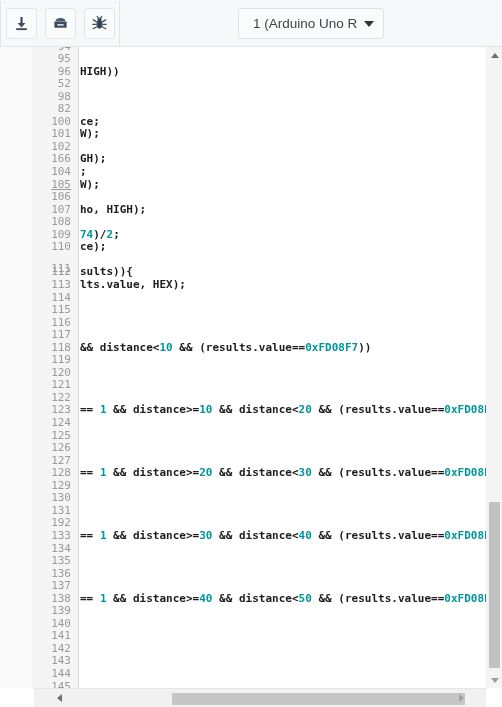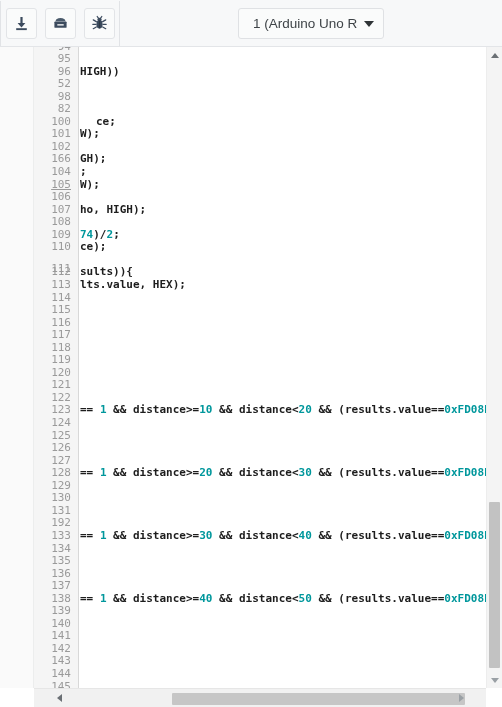--- a/index.html
+++ b/index.html
@@ -374,38 +374,39 @@
         <div class="ln" style="top: 621px;">144</div>
         <div class="ln" style="top: 633.55px;">145</div>
       </div>
     <div id="code-lines">
         <div class="cl" style="top: -6.5px;"></div>
         <div class="cl" style="top: 6.05px;"></div>
         <div class="cl" style="top: 18.6px;"><span>HIGH))</span></div>
         <div class="cl" style="top: 31.15px;"></div>
         <div class="cl" style="top: 43.7px;"></div>
         <div class="cl" style="top: 56.25px;"></div>
-        <div class="cl" style="top: 68.8px; padding-left: 16px;"><span>ce;</span></div>
+        <div class="cl" style="top: 68.8px;"><span>ce;</span></div>
         <div class="cl" style="top: 81.35px;"><span>W);</span></div>
         <div class="cl" style="top: 93.9px;"></div>
         <div class="cl" style="top: 106.45px;"><span>GH);</span></div>
         <div class="cl" style="top: 119px;"><span>;</span></div>
         <div class="cl" style="top: 131.55px;"><span>W);</span></div>
         <div class="cl" style="top: 144.1px;"></div>
         <div class="cl" style="top: 156.65px;"><span>ho, HIGH);</span></div>
         <div class="cl" style="top: 169.2px;"></div>
         <div class="cl" style="top: 181.75px;"><span class="num">74</span><span>)/</span><span class="num">2</span><span>;</span></div>
         <div class="cl" style="top: 194.3px;"><span>ce);</span></div>
         <div class="cl" style="top: 206.85px;"></div>
         <div class="cl" style="top: 219.4px;"><span>sults)){</span></div>
         <div class="cl" style="top: 231.95px;"><span>lts.value, HEX);</span></div>
         <div class="cl" style="top: 244.5px;"></div>
         <div class="cl" style="top: 257.05px;"></div>
         <div class="cl" style="top: 269.6px;"></div>
         <div class="cl" style="top: 282.15px;"></div>
+        <div class="cl" style="top: 294.7px;"><span>&amp;&amp; distance&lt;</span><span class="num">10</span><span> &amp;&amp; (results.value==</span><span class="num">0xFD08F7</span><span>))</span></div>
         <div class="cl" style="top: 307.25px;"></div>
         <div class="cl" style="top: 319.8px;"></div>
         <div class="cl" style="top: 332.35px;"></div>
         <div class="cl" style="top: 344.9px;"></div>
         <div class="cl" style="top: 357.45px;"><span>== </span><span class="num">1</span><span> &amp;&amp; distance&gt;=</span><span class="num">10</span><span> &amp;&amp; distance&lt;</span><span class="num">20</span><span> &amp;&amp; (results.value==</span><span class="num">0xFD08F7</span></div>
         <div class="cl" style="top: 370px;"></div>
         <div class="cl" style="top: 382.55px;"></div>
         <div class="cl" style="top: 395.1px;"></div>
         <div class="cl" style="top: 407.65px;"></div>
         <div class="cl" style="top: 420.2px;"><span>== </span><span class="num">1</span><span> &amp;&amp; distance&gt;=</span><span class="num">20</span><span> &amp;&amp; distance&lt;</span><span class="num">30</span><span> &amp;&amp; (results.value==</span><span class="num">0xFD08F7</span></div>

